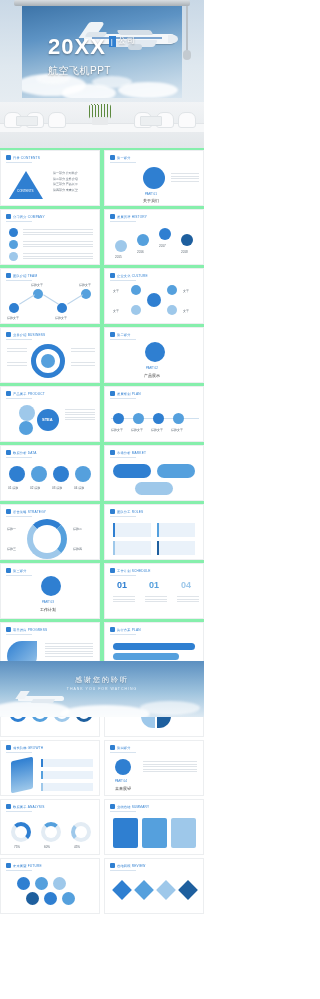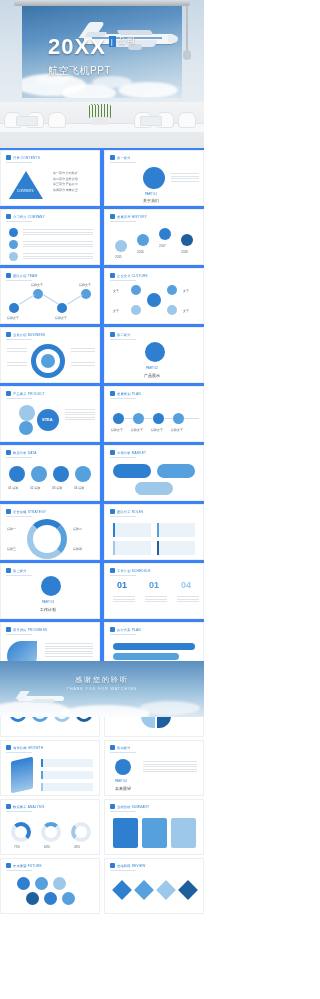--- a/index.html
+++ b/index.html
@@ -5,21 +5,21 @@
   * { box-sizing: border-box; margin: 0; padding: 0; }
   html, body {
     width: 204px; height: 999px;
     background: #ffffff;
     font-family: "Liberation Sans", sans-serif;
     overflow: hidden;
   }
   .page {
     position: relative;
     width: 204px; height: 717px;
-    background: #3b82f6;
+    background: #86efac;
   }
 
   
   .hero {
     position: relative;
     width: 204px; height: 148px;
     background: linear-gradient(180deg,#c9d8e6 0%, #dfe8ef 45%, #eef2f5 100%);
     overflow: hidden;
   }
   .hero-sky {

